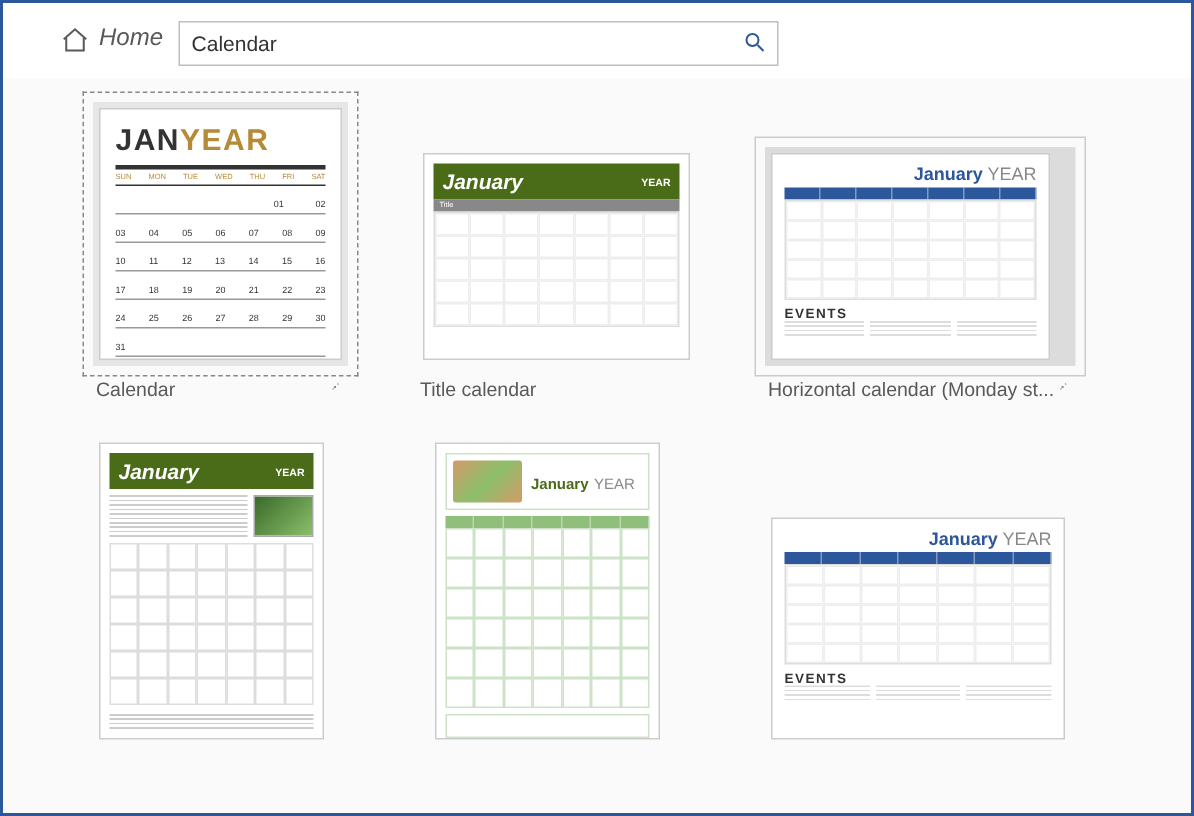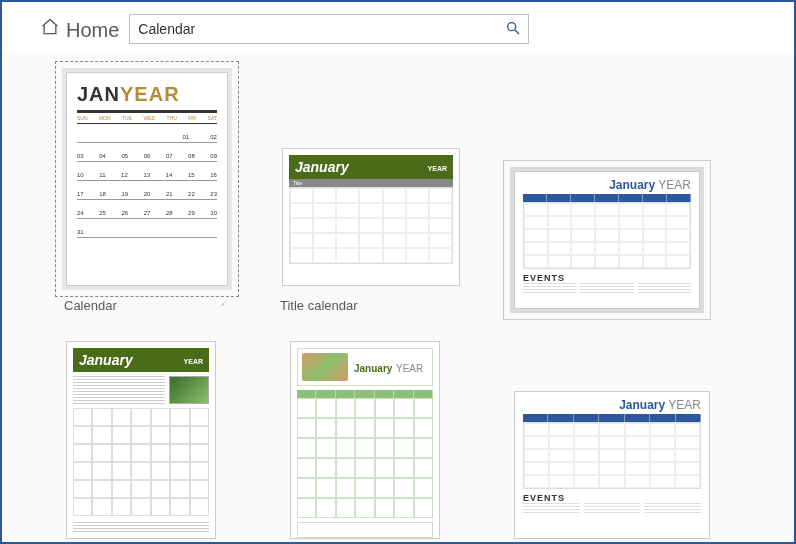--- a/index.html
+++ b/index.html
@@ -19,25 +19,26 @@
     overflow: hidden;
   }
   .header {
     display: flex;
     align-items: center;
     gap: 10px;
     padding: 12px 38px 8px 38px;
   }
   .home-btn {
     display: flex;
-    align-items: flex-end;
+    align-items: flex-start;
     gap: 6px;
     color: #595959;
-    font-size: 20px;
+    font-size: 16px;
     cursor: pointer;
+    font-style: italic;
   }
   .home-btn svg { width: 20px; height: 20px; }
   .search-wrap {
     flex: 1;
     max-width: 400px;
     display: flex;
     align-items: stretch;
     border: 1px solid #bfbfbf;
     background: #fff;
     height: 30px;
@@ -103,21 +104,21 @@
   .caption-row {
     display: flex;
     align-items: center;
     justify-content: space-between;
     font-size: 13px;
     color: #595959;
     padding: 0 2px;
   }
   .pin svg { width: 12px; height: 12px; }
   
-  .t1 { width: 162px; height: 214px; padding: 10px; }
+  .t1 { width: 162px; height: 168px; padding: 10px; }
   .t1 .title { font-weight: bold; font-size: 20px; letter-spacing: 1px; }
   .t1 .title .m { color:#333; }
   .t1 .title .y { color:#b48b36; }
   .t1 .dow { display:flex; justify-content:space-between; font-size:5px; color:#b48b36; margin-top:4px; border-top:3px solid #333; border-bottom:1px solid #333; padding:2px 0; }
   .t1 .wk { display:flex; justify-content:space-between; font-size:6px; color:#333; border-bottom:1px solid #999; padding:10px 0 2px 0; }
   
   .t2 { width: 178px; height: 138px; padding: 6px; }
   .t2 .banner { background:#4a6b18; color:#fff; padding:4px 6px; }
   .t2 .banner .m { font-size:14px; font-weight:bold; font-style:italic; }
   .t2 .banner .y { font-size:7px; float:right; margin-top:6px; font-weight:bold; }
@@ -396,20 +397,28 @@
                 </div>
             </div>
             <div class="ev">EVENTS</div>
             <div class="evsub">
                 <div></div>
                 <div></div>
                 <div></div>
               </div>
           </div>
         </div>
+        <div class="caption-row">
+          <span>Horizontal calendar (Monday st...</span>
+          <span class="pin">
+            <svg viewBox="0 0 24 24" fill="#777">
+                <path d="M14 3l7 7-4 1-3 3v5l-2-2-5 5-1-1 5-5-2-2h5l3-3 1-4z" transform="scale(0.6) translate(6,4)"></path>
+              </svg>
+          </span>
+        </div>
       </div>
 
     </div>
 
     <div class="row">
 
       <div class="tile">
         <div class="thumb-outer">
           <div class="thumb t4">
             <div class="banner"><span class="m">January</span><span class="y">YEAR</span></div>

